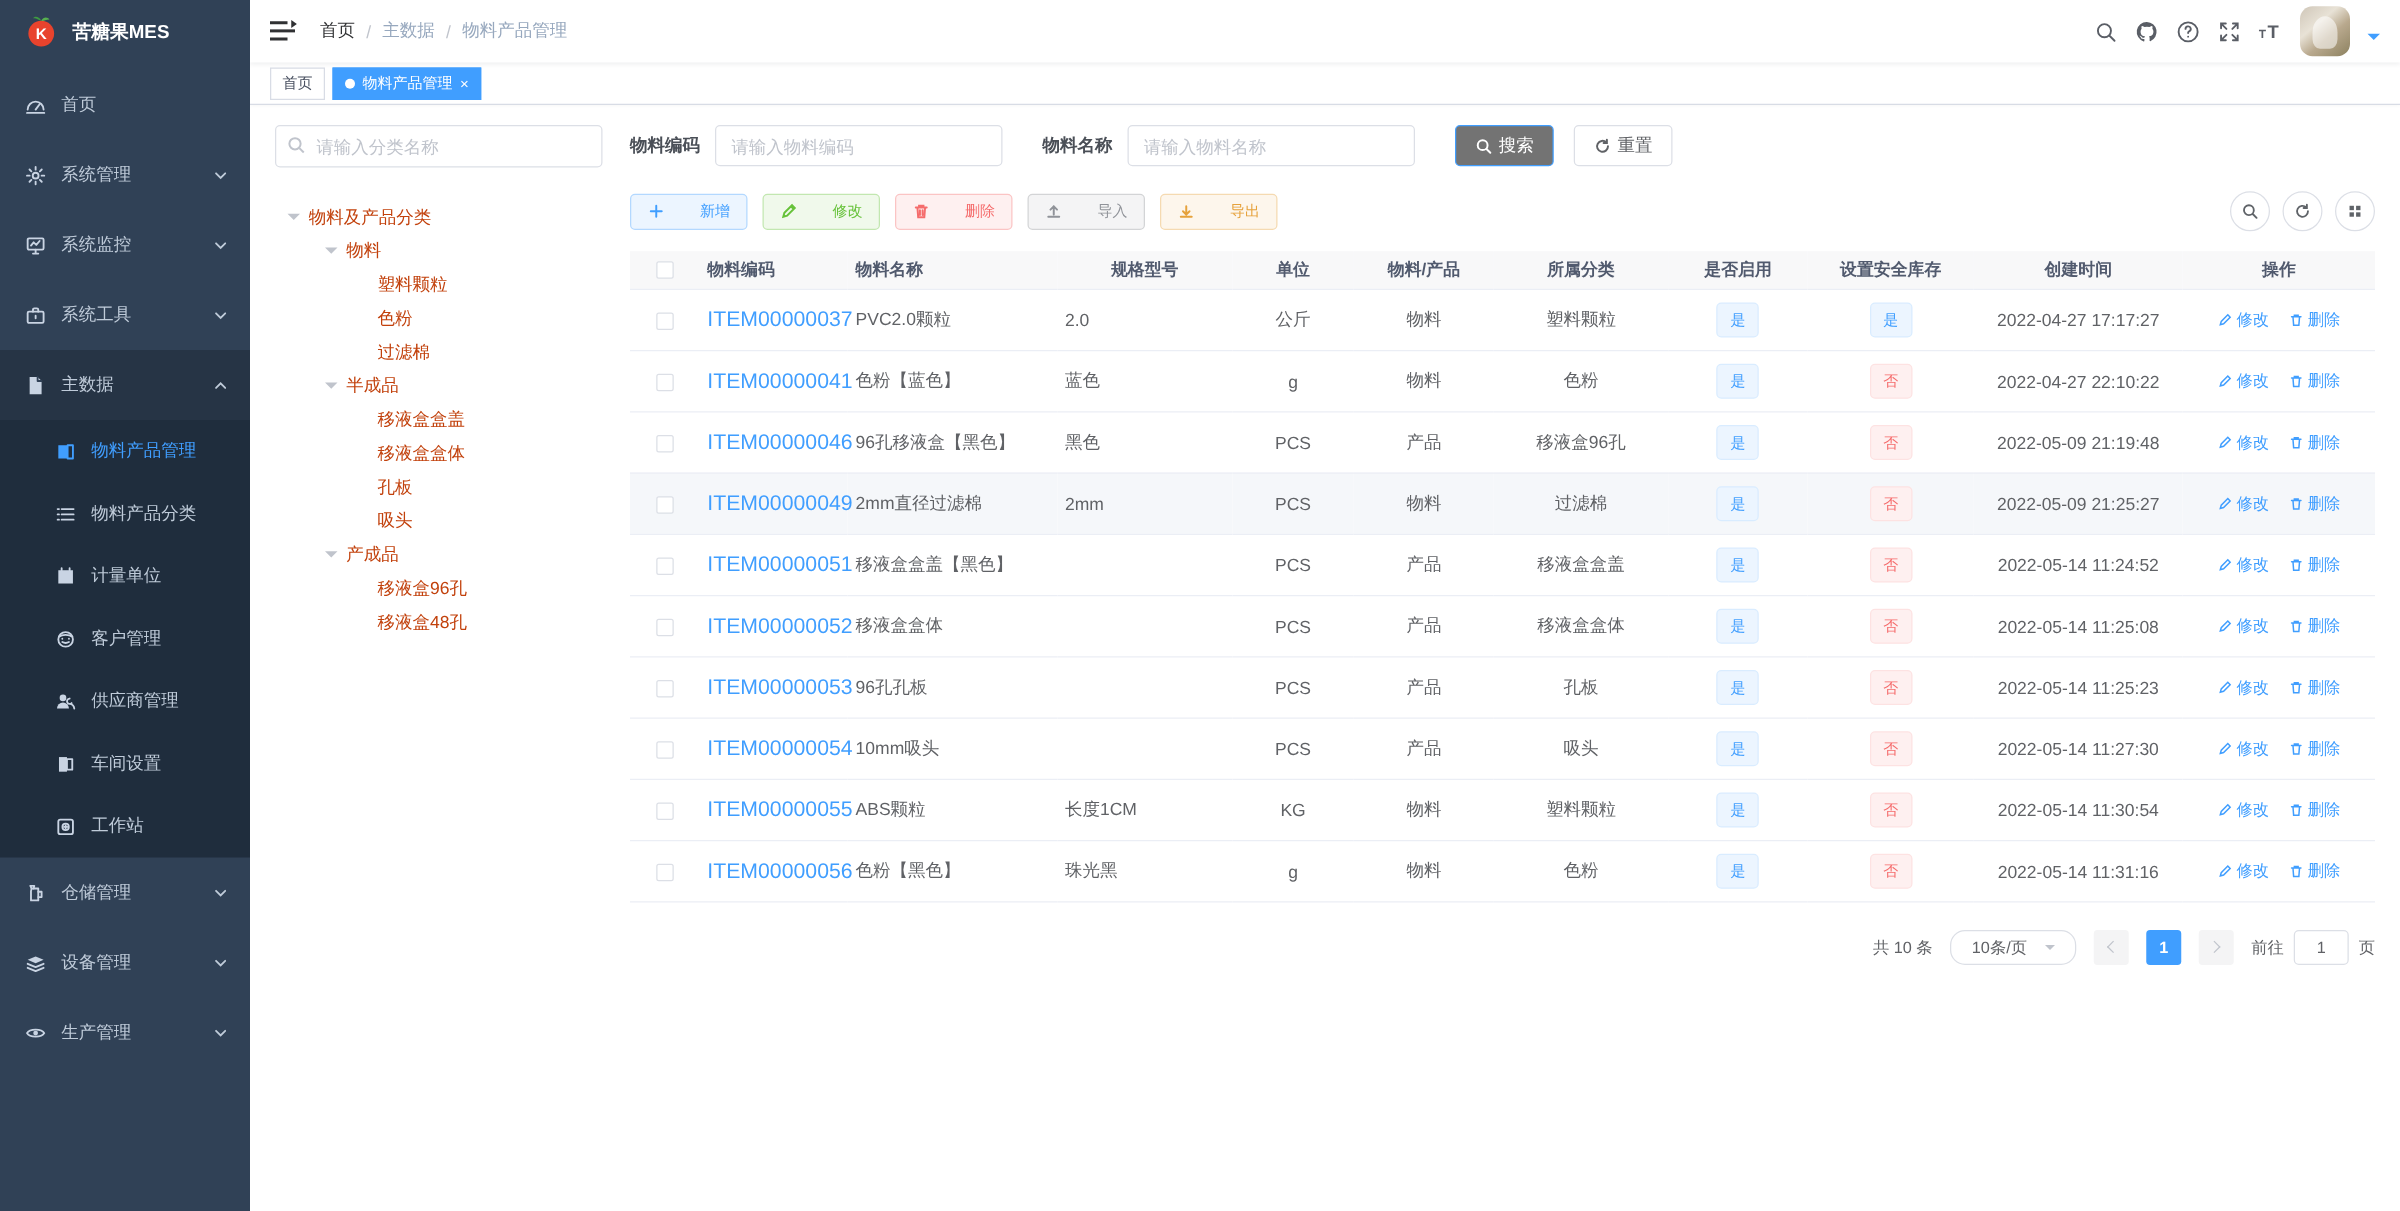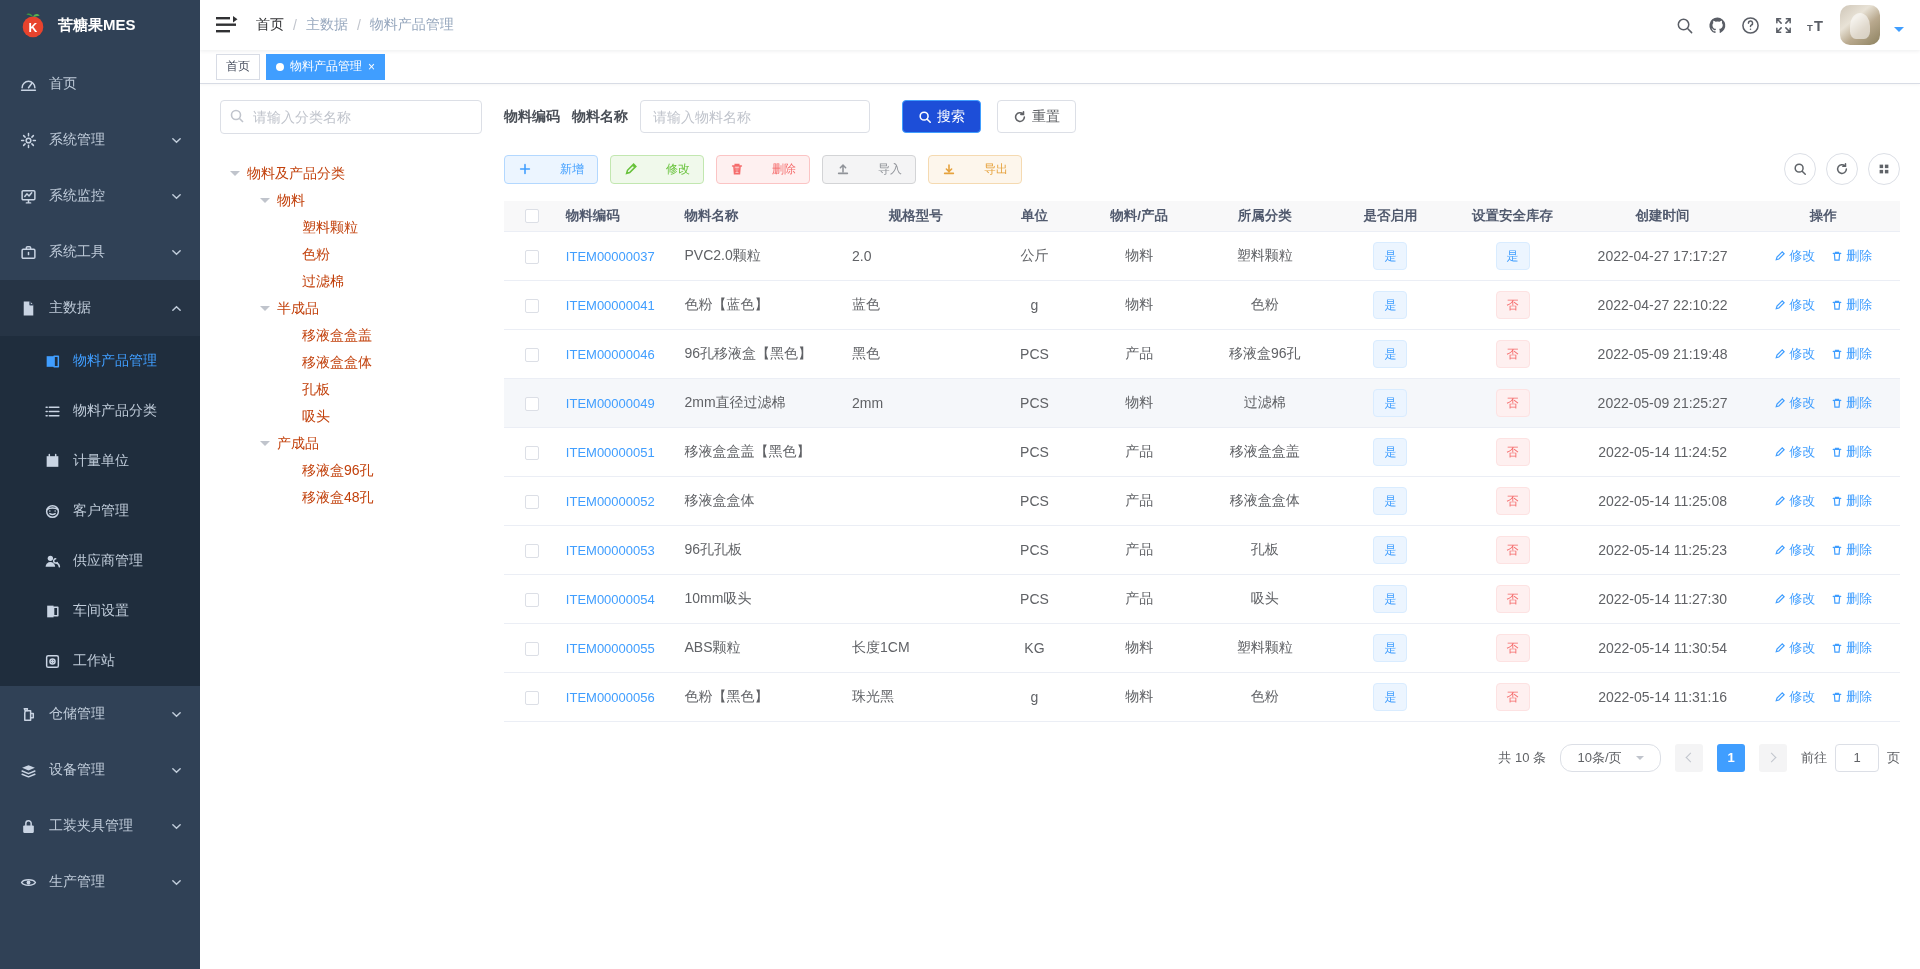--- a/index.html
+++ b/index.html
@@ -59,41 +59,41 @@
   .lvl2 { padding-left:40px; }
   .lvl3 { padding-left:82px; }
 
   
   .table-sec { flex:1; display:flex; flex-direction:column; }
   .filter-row { display:flex; align-items:center; }
   .f-label { font-weight:bold; color:#4a4f57; margin-right:12px; font-size:14px; }
   .f-input { width:230px; height:33px; border:1px solid #dcdfe6; border-radius:4px; padding:0 12px; font-size:14px; color:#606266; outline:none; margin-right:32px; font-family:inherit; }
   .f-input::placeholder { color:#c0c4cc; }
   .btn { display:inline-flex; align-items:center; justify-content:center; gap:5px; border-radius:4px; cursor:pointer; font-size:14px; border:1px solid transparent; font-family:inherit; background:#fff; }
-  .btn-search { height:33px; padding:0 15px; background:#1d4ed8; border-color:#409eff; color:#fff; margin-right:16px; }
+  .btn-search { height:33px; padding:0 15px; background:#737373; border-color:#409eff; color:#fff; margin-right:16px; }
   .btn-reset { height:33px; padding:0 15px; border-color:#dcdfe6; color:#606266; }
   .bicon { width:14px; height:14px; stroke:currentColor; fill:none; stroke-width:1.8; stroke-linecap:round; }
 
   .toolbar { display:flex; align-items:center; margin-top:20px; }
   .btn-sm { height:29px; padding:0 13px; font-size:12px; margin-right:12px;gap:28px; }
   .btn-add { background:#ecf5ff; border-color:#b3d8ff; color:#409eff; }
   .btn-edit { background:#f0f9eb; border-color:#c2e7b0; color:#67c23a; }
   .btn-del { background:#fef0f0; border-color:#fbc4c4; color:#f56c6c; }
   .btn-imp { background:#f4f4f5; border-color:#d3d4d6; color:#909399; }
   .btn-exp { background:#fdf6ec; border-color:#f5dab1; color:#e6a23c; }
   .tb-right { margin-left:auto; display:flex; gap:10px; }
   .circle-btn { width:32px; height:32px; border-radius:50%; border:1px solid #dcdfe6; background:#fff; display:flex; align-items:center; justify-content:center; cursor:pointer; }
   .circle-btn svg { width:14px; height:14px; stroke:#5f6368; fill:none; stroke-width:1.7; stroke-linecap:round; }
 
   table { width:100%; border-collapse:collapse; margin-top:16px; table-layout:fixed; }
   thead th { height:30px; background:#f8f8f9; color:#515a6e; font-size:13.5px; font-weight:bold; padding:0 6px; border-bottom:1px solid #ebeef5; text-align:center; }
   tbody td { height:49px; padding:0 6px; border-bottom:1px solid #ebeef5; font-size:14px; color:#606266; text-align:center; }
   th.al, td.al { text-align:left; }
   tr.row-hover td { background:#f5f7fa; }
-  .code-link { color:#409eff; font-size:13px; cursor:pointer; text-decoration:none; }
+  .code-link { color:#409eff; font-size:17px; cursor:pointer; text-decoration:none; }
   .cbx { display:inline-block; width:14px; height:14px; border:1px solid #dcdfe6; border-radius:2px; background:#fff; cursor:pointer; vertical-align:middle; }
   .badge { display:inline-block; padding:7px 10px; font-size:12px; line-height:1; border-radius:4px; }
   .badge-blue { background:#ecf5ff; color:#409eff; border:1px solid #d9ecff; }
   .badge-red { background:#fef0f0; color:#f56c6c; border:1px solid #fde2e2; }
   .op-link { color:#409eff; font-size:13px; cursor:pointer; display:inline-flex; align-items:center; gap:3px; }
   .op-link + .op-link { margin-left:12px; }
   .oicon { width:12px; height:12px; stroke:#409eff; fill:none; stroke-width:1.6; stroke-linecap:round; }
 
   .pagination { display:flex; align-items:center; justify-content:flex-end; margin-top:22px; gap:14px; font-size:13px; color:#606266; }
   .pg-select { width:101px; height:28px; border:1px solid #dcdfe6; border-radius:12px; display:flex; align-items:center; justify-content:center; gap:14px; cursor:pointer; color:#606266; }
@@ -242,30 +242,20 @@
           <path d="M2 5.5 L8 3 l6 2.5 L8 8z" fill="#c9d4e3" stroke="none"></path>
           <path d="M2 8.5 L8 11 l6-2.5 M2 11.5 L8 14 l6-2.5"></path>
         </svg>
       <span class="mi-label">设备管理</span>
       <svg class="chev" viewBox="0 0 12 12">
           <polyline points="2,4 6,8 10,4"></polyline>
         </svg>
     </div>
     <div class="menu-item">
       <svg class="si" viewBox="0 0 16 16">
-          <rect x="3" y="7" width="10" height="7" rx="1" fill="#c9d4e3" stroke="none"></rect>
-          <path d="M5.5 7V5a2.5 2.5 0 0 1 5 0v2"></path>
-        </svg>
-      <span class="mi-label">工装夹具管理</span>
-      <svg class="chev" viewBox="0 0 12 12">
-          <polyline points="2,4 6,8 10,4"></polyline>
-        </svg>
-    </div>
-    <div class="menu-item">
-      <svg class="si" viewBox="0 0 16 16">
           <path d="M1.5 8 C3.5 4.5 12.5 4.5 14.5 8 C12.5 11.5 3.5 11.5 1.5 8z"></path>
           <circle cx="8" cy="8" r="1.8" fill="#c9d4e3" stroke="none"></circle>
         </svg>
       <span class="mi-label">生产管理</span>
       <svg class="chev" viewBox="0 0 12 12">
           <polyline points="2,4 6,8 10,4"></polyline>
         </svg>
     </div>
   </nav>
 </aside>
@@ -376,20 +366,21 @@
         <div class="tnode lvl3">
             <span>移液盒48孔</span>
           </div>
       </div>
     </div>
 
     <div class="table-sec">
 
       <div class="filter-row">
         <span class="f-label">物料编码</span>
+        <input class="f-input" placeholder="请输入物料编码" style="">
         <span class="f-label">物料名称</span>
         <input class="f-input" placeholder="请输入物料名称" style="">
         <button class="btn btn-search">
           <svg class="bicon" viewBox="0 0 16 16">
               <circle cx="7" cy="7" r="4.5"></circle>
               <path d="M10.5 10.5 L14 14"></path>
             </svg>
           <span>搜索</span>
         </button>
         <button class="btn btn-reset">

